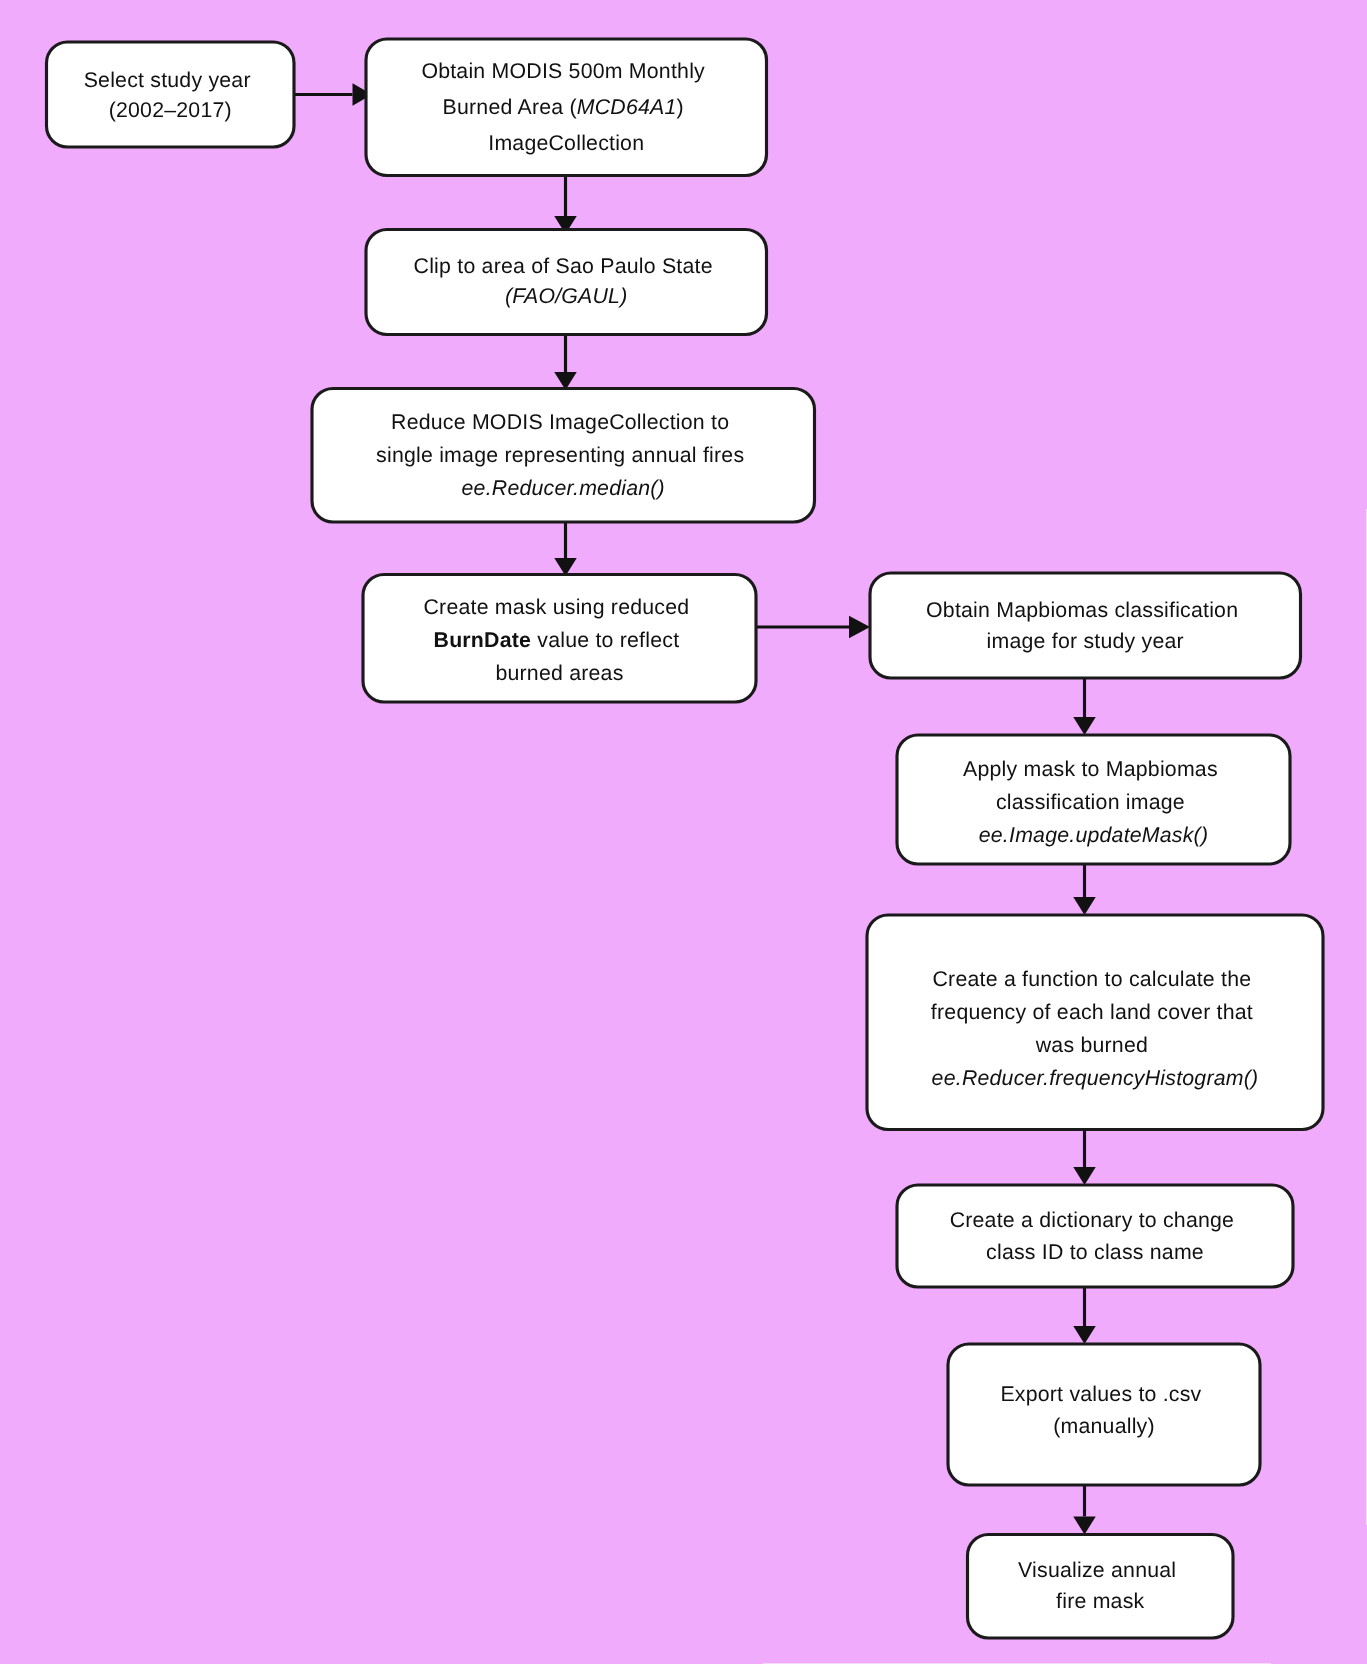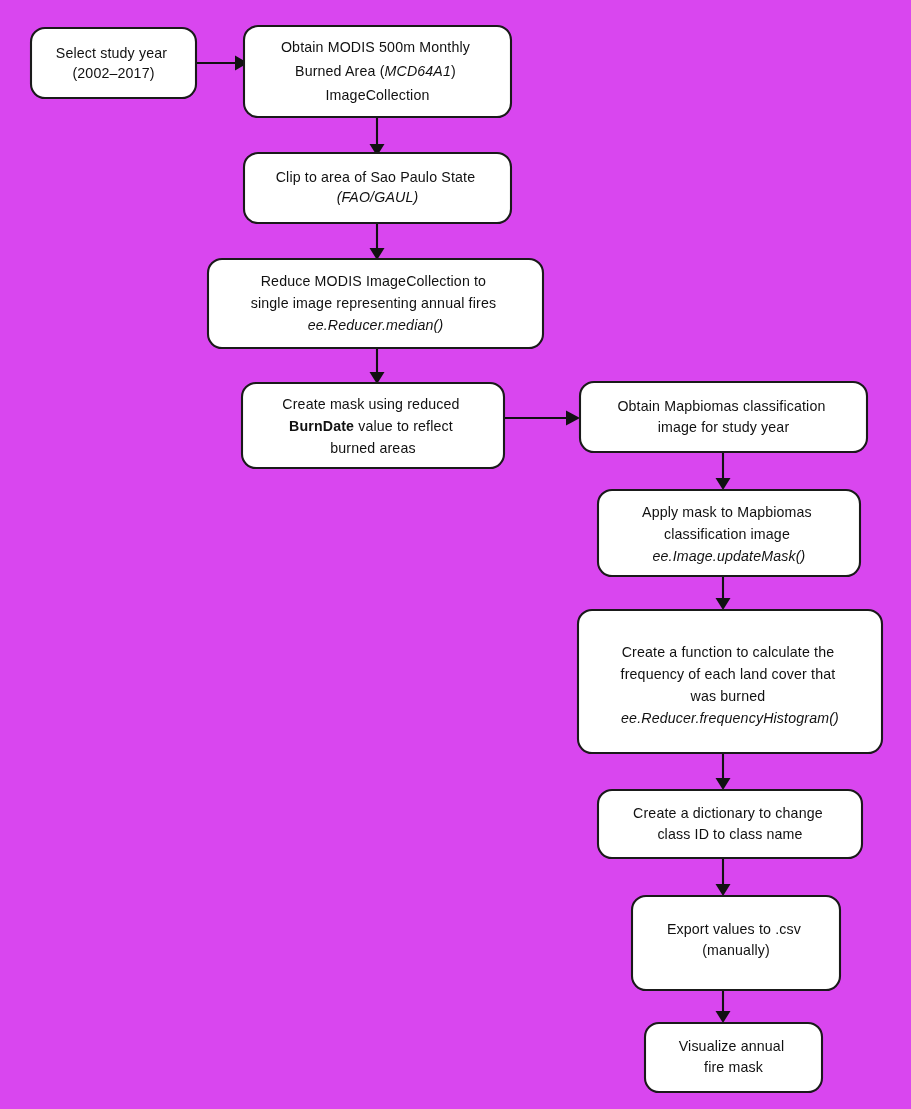--- a/index.html
+++ b/index.html
@@ -10,21 +10,21 @@
   body {
     width: 911px;
     height: 1109px;
     font-family: "Liberation Sans", sans-serif;
     overflow: hidden;
   }
   #flow-root {
     position: relative;
     width: 911px;
     height: 1109px;
-    background: #d946ef;
+    background: #f0abfc;
     text-decoration: underline;
   }
   svg.flow-canvas {
     position: absolute;
     top: 0;
     left: 0;
     width: 911px;
     height: 1109px;
   }
   .node-box {

